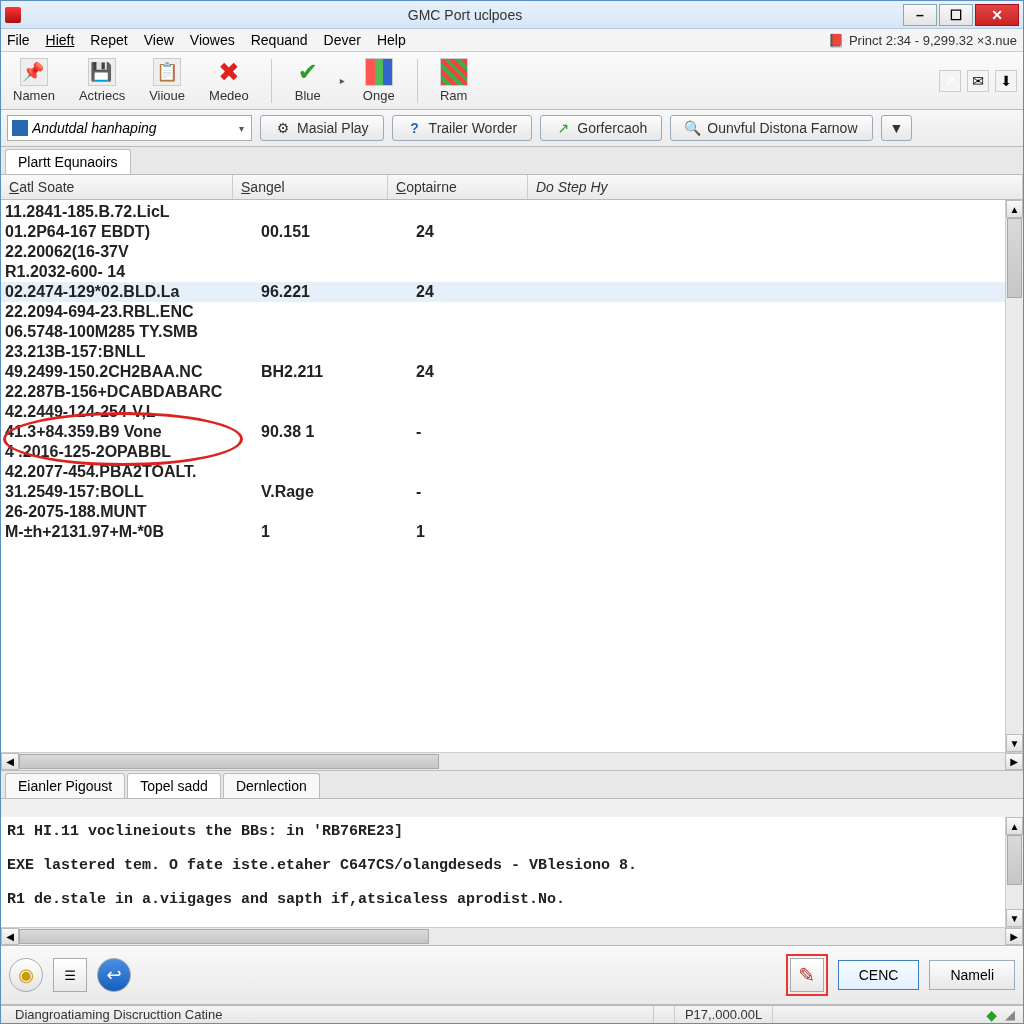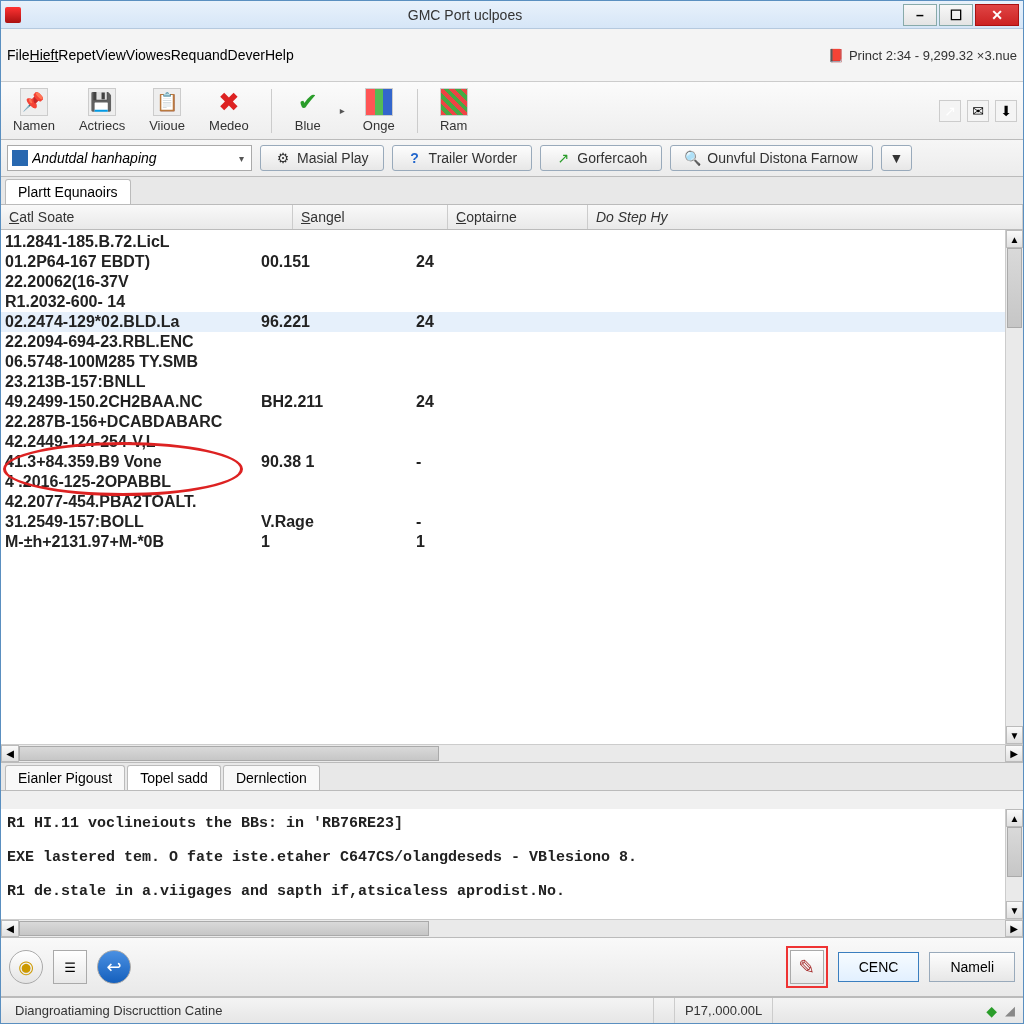--- a/index.html
+++ b/index.html
@@ -4,21 +4,21 @@
 <style>
 * { box-sizing: border-box; margin: 0; padding: 0; font-family: "Segoe UI", Tahoma, sans-serif; }
 body { background: #9ac8e8; width: 1024px; height: 1024px; overflow: hidden; font-size: 13px; }
 .window { background: #f0f0f0; border: 1px solid #5a8fc0; margin: 0; height: 1024px; display: flex; flex-direction: column; }
 .titlebar { background: linear-gradient(#e8f1fb,#d6e6f7); height: 28px; display: flex; align-items: center; padding: 0 4px; border-bottom: 1px solid #b5c9de; }
 .titlebar .icon-sm { width: 16px; height: 16px; margin-right: 6px; }
 .titlebar-title { flex: 1; text-align: center; font-size: 14px; color: #333; }
 .win-btns { display: flex; gap: 2px; }
 .win-btn { width: 34px; height: 22px; border: 1px solid #8aa; background: linear-gradient(#f8f8f8,#e4e4e4); display:flex;align-items:center;justify-content:center; font-size: 14px; font-weight: bold; }
 .win-btn.close { background: linear-gradient(#e04545,#c22); color: #fff; border-color:#a11; width: 44px; }
-.menubar { background: #f4f4f4; border-bottom: 1px solid #ccc; padding: 18px 6px; display: flex; align-items: center; gap: 0; font-size: 14px; }
+.menubar { background: #f4f4f4; border-bottom: 1px solid #ccc; padding: 3px 6px; display: flex; align-items: center; gap: 16px; font-size: 14px; }
 .menubar .mitem { cursor: default; }
 .menubar .mitem u { text-decoration: underline; }
 .menubar .right { margin-left: auto; display:flex; align-items:center; gap:4px; font-size: 13px; color:#333;}
 .toolbar { background: linear-gradient(#fbfbfb,#eee); border-bottom: 1px solid #bbb; padding: 4px 6px; display: flex; align-items: center; gap: 12px; }
 .tbtn { display: flex; flex-direction: column; align-items: center; gap: 2px; padding: 2px 6px; font-size: 13px; color: #333; }
 .tbtn .ticon { width: 28px; height: 28px; background: #eee; border: 1px solid #ccc; display:flex;align-items:center;justify-content:center; font-size: 18px; }
 .tool-sep { width: 1px; height: 44px; background: #ccc; margin: 0 4px; }
 .toolbar .spacer { flex: 1; }
 .small-icons { display: flex; gap: 6px; }
 .small-icons .sicon { width: 22px; height: 22px; border: 1px solid #ccc; background:#f4f4f4; display:flex;align-items:center;justify-content:center; font-size:14px;}
@@ -26,21 +26,21 @@
 .combo { display:flex; align-items:center; border:1px solid #aaa; background:#fff; height:26px; padding:0 4px; width: 245px; }
 .combo .cicon { width:16px; height:16px; background:#2868b0; margin-right:4px; }
 .combo input { border:0; flex:1; font-size:14px; font-style: italic; outline:none; }
 .combo .dd { color:#555; font-size:10px; padding:0 3px;}
 .abtn { height:26px; padding:0 14px; border:1px solid #9ab; border-radius:3px; background:linear-gradient(#fdfdfd,#e7e7e7); display:flex; align-items:center; gap:6px; font-size:14px; color:#333; }
 .abtn .aicon { width:16px; height:16px; display:inline-flex; align-items:center; justify-content:center; }
 .tabrow { background:#e8e8e8; border-bottom:1px solid #bbb; padding: 2px 4px 0 4px; display:flex; }
 .tab { padding:4px 12px; border:1px solid #bbb; border-bottom:none; background:#f8f8f8; font-size:14px; margin-right:2px; border-radius:3px 3px 0 0; }
 .tableheader { background:linear-gradient(#f9f9f9,#e9e9e9); border-bottom: 1px solid #bbb; display:flex; font-size:14px; color:#333; }
 .tableheader .th { padding:4px 8px; border-right:1px solid #ccc; }
-.th1{ width:292px;} .th2{width:155px;} .th3{width:140px;} .th4{flex:1;font-style:italic;}
+.th1{ width:232px;} .th2{width:155px;} .th3{width:140px;} .th4{flex:1;font-style:italic;}
 .tablewrap { position:relative; flex: 1; background:#fff; display:flex; overflow:hidden; }
 .tablebody { flex:1; overflow:hidden; font-family: "Courier New", monospace; font-size: 16px; font-weight: bold; color:#222; line-height: 1.25; padding-top:2px; position:relative;}
 .tablebody .row { display:flex; }
 .tablebody .c1{width:260px; padding-left:4px; white-space: pre;} .c2{width:155px;} .c3{width:140px;} .c4{flex:1;}
 .row.sel { background:#e6f0fb; }
 .circle-anno { position:absolute; border:3px solid #d22; border-radius:50%; width:240px; height:54px; left:2px; top:212px; pointer-events:none; }
 .vscroll { width:18px; background:#f0f0f0; border-left:1px solid #ccc; display:flex; flex-direction:column; }
 .vscroll .sbtn{height:18px; background:linear-gradient(#fafafa,#e0e0e0); border:1px solid #bbb; display:flex;align-items:center;justify-content:center; font-size:10px;}
 .vscroll .strack{flex:1; background:#eaeaea; position:relative;}
 .vscroll .sthumb{ position:absolute; top:0; left:1px; right:1px; height:80px; background:linear-gradient(#d9d9d9,#c6c6c6); border:1px solid #aaa; }
@@ -51,21 +51,21 @@
 .bottomtabs { background:#e8e8e8; border-top:1px solid #bbb; border-bottom:1px solid #bbb; padding:2px 4px 0 4px; display:flex; }
 .logpanel { background:#fff; display:flex; height: 110px; margin-top: 18px;  }
 .logtext { flex:1; font-family:"Courier New", monospace; font-size:15px; font-weight:bold; padding:6px; white-space:pre-wrap; overflow:hidden; color:#222; }
 .buttonbar { background:linear-gradient(#f9f9f9,#e9e9e9); border-top:1px solid #bbb; border-bottom:1px solid #bbb; padding:8px; display:flex; align-items:center; gap:10px; }
 .circlebtn { width:34px; height:34px; border-radius:50%; border:1px solid #aaa; background:linear-gradient(#fff,#e4e4e4); display:flex; align-items:center; justify-content:center; font-size:18px; }
 .rectbtn { width:34px; height:34px; border:1px solid #aaa; background:linear-gradient(#fff,#e8e8e8); display:flex; align-items:center; justify-content:center; }
 .buttonbar .flex{flex:1;}
 .boxbtn { height:30px; padding:0 20px; border:1px solid #9ab; background:linear-gradient(#fdfdfd,#e7e7e7); font-size:14px; }
 .pen-highlight { border:2px solid #e33; padding:2px; }
 .boxbtn.primary{ border:1px solid #3a7ebf; background: linear-gradient(#f6fbff,#e2f0ff);}
-.statusbar { height:26px; background:linear-gradient(#f4f4f4,#e6e6e6); border-top:1px solid #bbb; display:flex; align-items:center; font-size:13px; color:#333; padding:0 4px;}
+.statusbar { height:18px; background:linear-gradient(#f4f4f4,#e6e6e6); border-top:1px solid #bbb; display:flex; align-items:center; font-size:13px; color:#333; padding:0 4px;}
 .statusbar .cell { padding:0 10px; border-right:1px solid #ccc; height:100%; display:flex; align-items:center;}
 .statusbar .cell.first{flex:0 0 64%; border-right:1px solid #ccc;}
 .statusbar .grow{flex:1;}
 .statusbar .diam { color:#2a9d2a; font-size:14px; margin:0 8px;} .ic-gray{background:#ddd;} .ic-blue{background:#3a7ebf;color:#fff;} .ic-yellow{background:#fc0;}
 .pin{color:#d22;}
 .tab.active{background:#fff;}
 </style>
 </head>
 <body>
 
@@ -261,20 +261,21 @@
           <span class="c3"></span>
           <span class="c4"></span>
         </div>
         <div class="row">
           <span class="c1">31.2549-157:BOLL</span>
           <span class="c2">V.Rage</span>
           <span class="c3">-</span>
           <span class="c4"></span>
         </div>
         <div class="row">
+          <span class="c1">26-2075-188.MUNT</span>
           <span class="c2"></span>
           <span class="c3"></span>
           <span class="c4"></span>
         </div>
         <div class="row">
           <span class="c1">M-±h+2131.97+M-*0B</span>
           <span class="c2">1</span>
           <span class="c3">1</span>
           <span class="c4"></span>
         </div>

